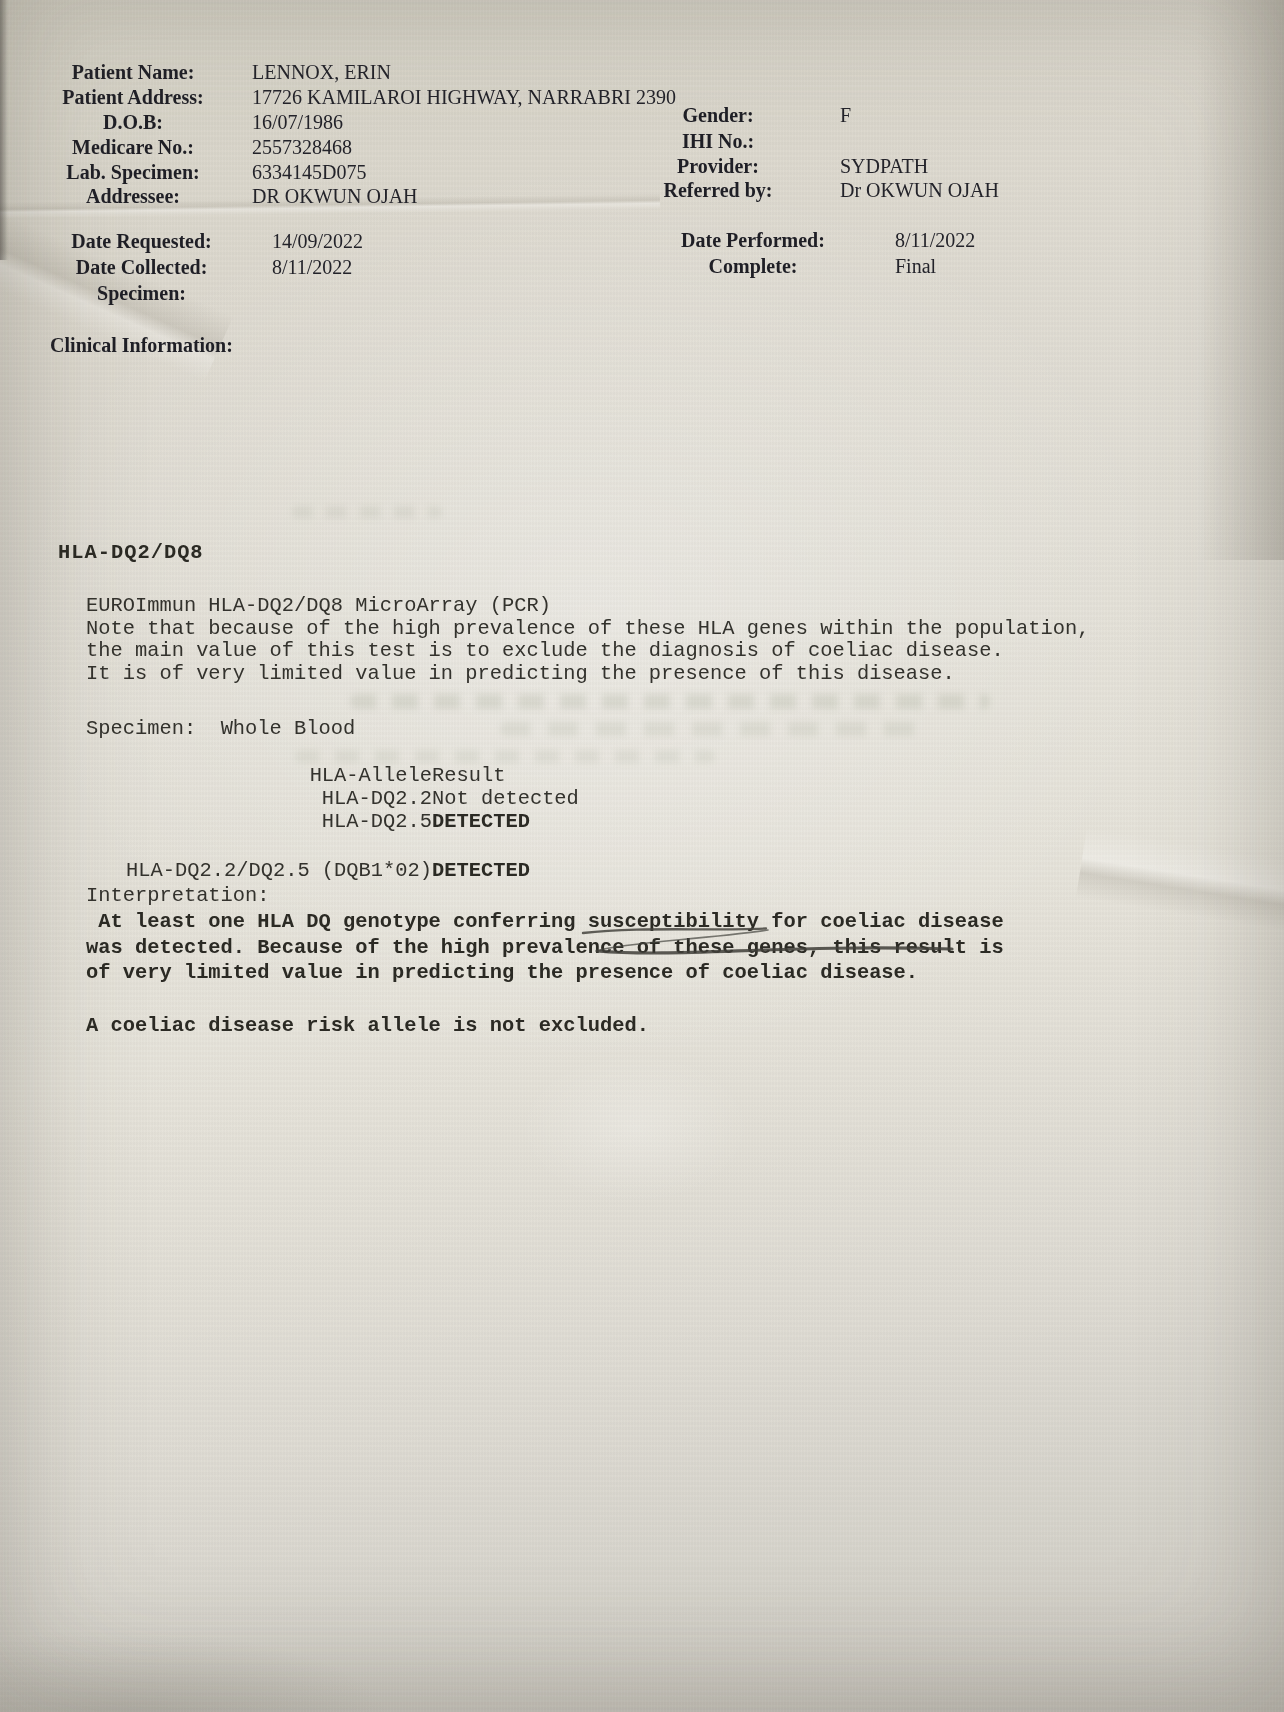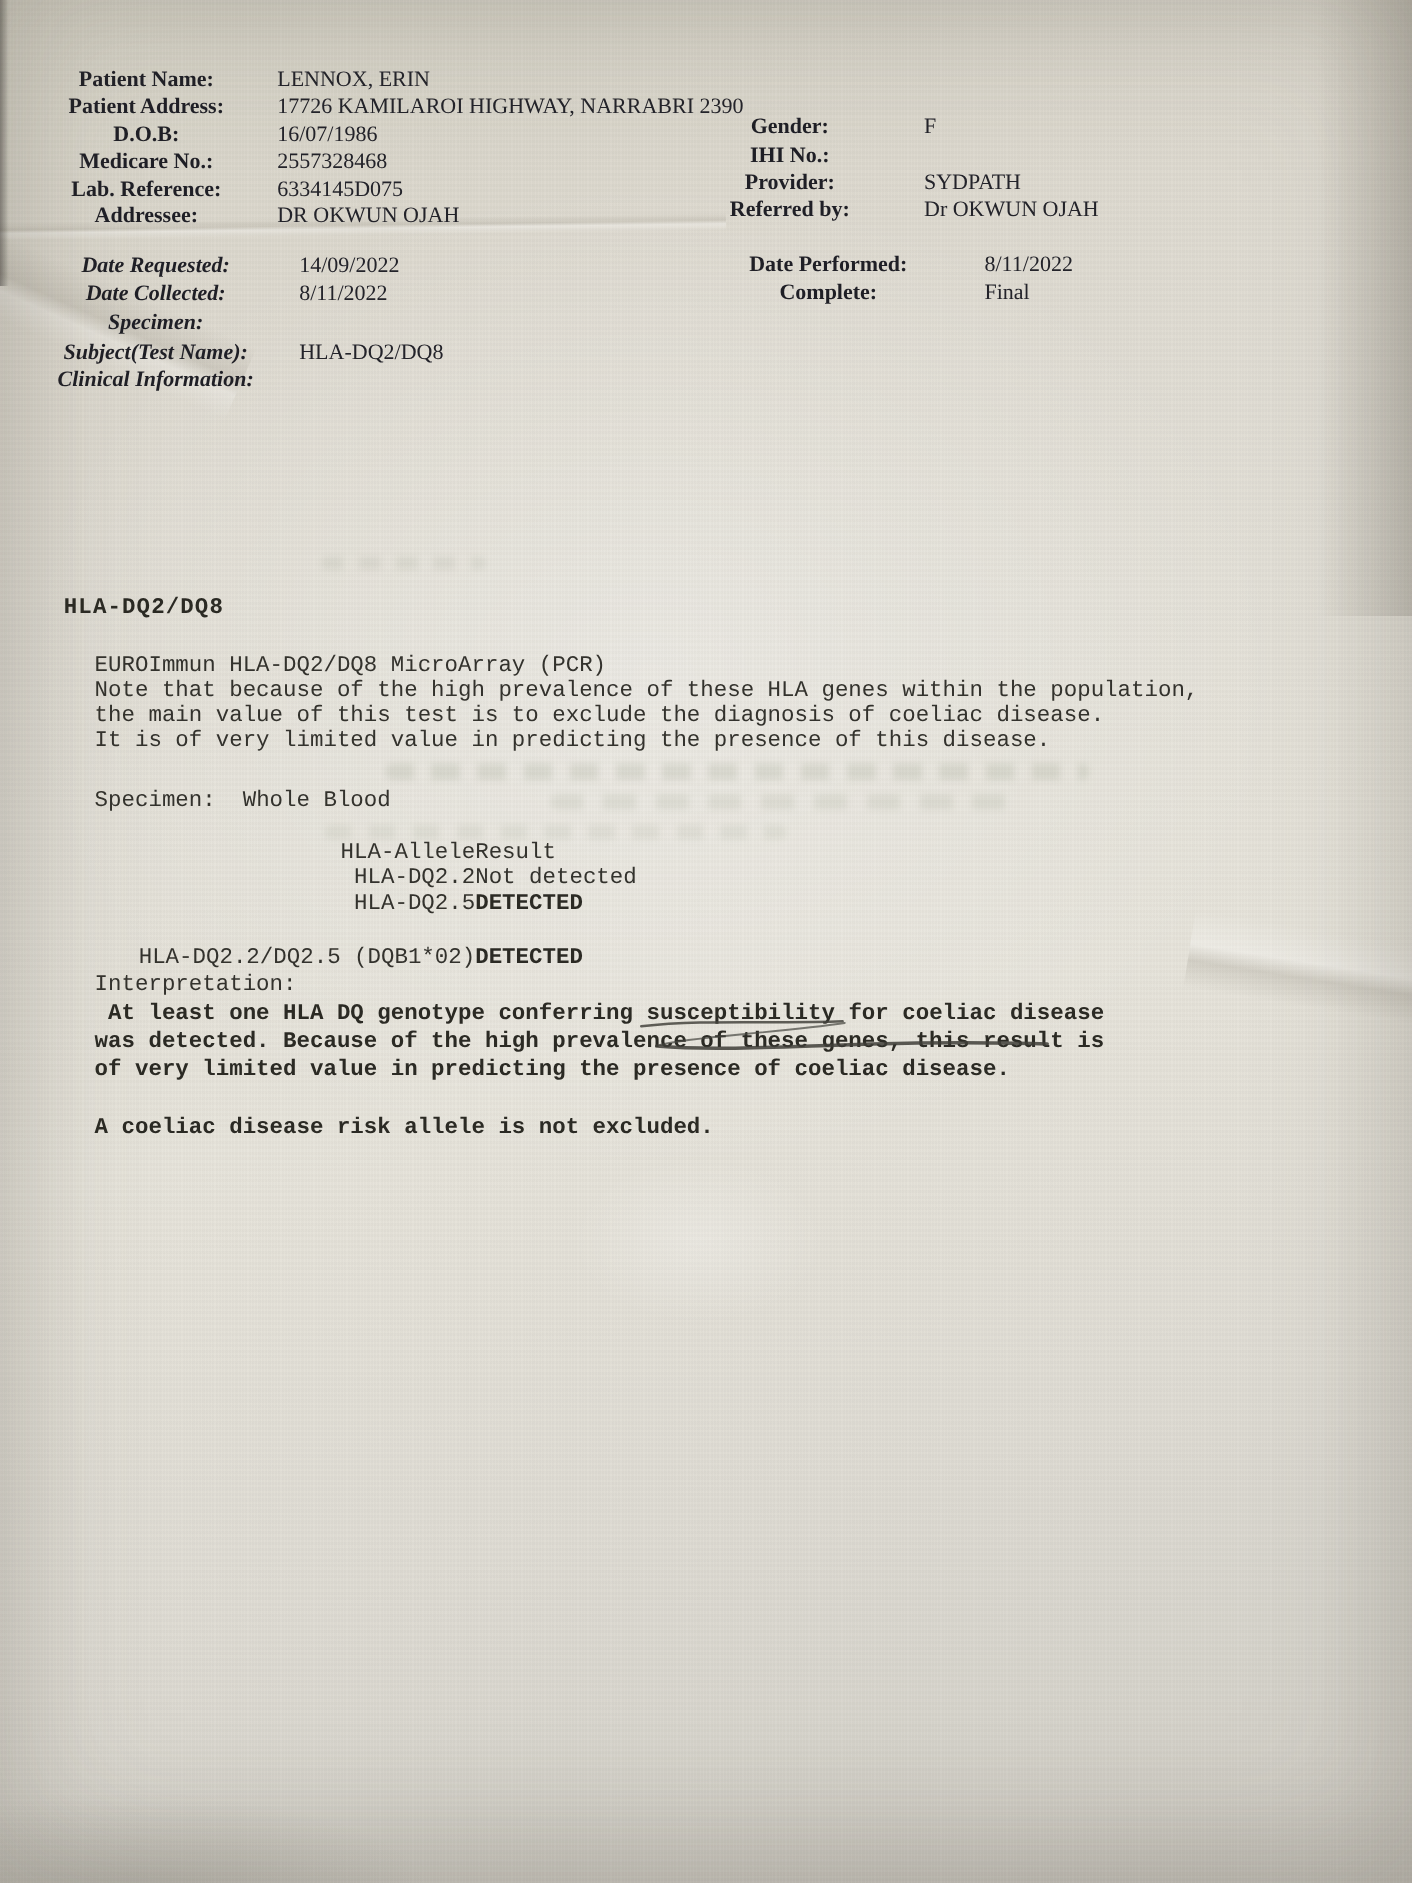--- a/index.html
+++ b/index.html
@@ -45,21 +45,21 @@
       background:repeating-linear-gradient(90deg, rgba(128,138,112,0.26) 0 24px, rgba(0,0,0,0) 24px 40px);}
   .b4{top:506px;left:292px;width:150px;height:12px;opacity:0.35;
       background:repeating-linear-gradient(90deg, rgba(120,128,108,0.28) 0 20px, rgba(0,0,0,0) 20px 34px);}
 
   
   .frow{position:absolute;white-space:pre;font-size:20px;line-height:25px;}
   .flabel{display:inline-block;text-align:center;font-weight:700;color:#1f1f26;}
   .fvalue{color:#23232a;text-align:right;}
   .pl .flabel{width:200px;}   .pl{left:33px;}   .pl .fvalue{margin-left:19px;}
   .pr .flabel{width:200px;}   .pr{left:618px;}  .pr .fvalue{margin-left:22px;}
-  .dl .flabel{width:217px;font-style:italic;}   .dl{left:33px;}   .dl .fvalue{margin-left:22px;}
+  .dl .flabel{width:217px;}   .dl{left:33px;}   .dl .fvalue{margin-left:22px;}
   .dr .flabel{width:230px;}   .dr{left:638px;}  .dr .fvalue{margin-left:27px;}
 
   
   .m{position:absolute;left:86px;white-space:pre;
      font-family:"Liberation Mono", monospace;font-size:20.4px;line-height:23px;color:#33322d;}
   .m.b{font-weight:700;color:#2b2a24;}
   .m.head{left:58px;font-weight:700;letter-spacing:1px;color:#2b2a24;}
   .al{display:inline-block;width:346px;text-align:right;}
   .ink-overlay{position:absolute;inset:0;pointer-events:none;}
 </style>
@@ -78,32 +78,31 @@
   <div class="crease c7"></div>
   <div class="bleed b1"></div>
   <div class="bleed b2"></div>
   <div class="bleed b3"></div>
   <div class="bleed b4"></div>
 
   <div class="frow pl" style="top:60px"><span class="flabel">Patient Name:</span><span class="fvalue">LENNOX, ERIN</span></div>
   <div class="frow pl" style="top:85px"><span class="flabel">Patient Address:</span><span class="fvalue">17726 KAMILAROI HIGHWAY, NARRABRI 2390</span></div>
   <div class="frow pl" style="top:110px"><span class="flabel">D.O.B:</span><span class="fvalue">16/07/1986</span></div>
   <div class="frow pl" style="top:135px"><span class="flabel">Medicare No.:</span><span class="fvalue">2557328468</span></div>
-  <div class="frow pl" style="top:160px"><span class="flabel">Lab. Reference:</span><span class="fvalue">6334145D075</span></div>
+  <div class="frow pl" style="top:160px"><span class="flabel">Lab. Specimen:</span><span class="fvalue">6334145D075</span></div>
   <div class="frow pl" style="top:184px"><span class="flabel">Addressee:</span><span class="fvalue">DR OKWUN OJAH</span></div>
 
   <div class="frow pr" style="top:103px"><span class="flabel">Gender:</span><span class="fvalue">F</span></div>
   <div class="frow pr" style="top:129px"><span class="flabel">IHI No.:</span><span class="fvalue"></span></div>
   <div class="frow pr" style="top:154px"><span class="flabel">Provider:</span><span class="fvalue">SYDPATH</span></div>
   <div class="frow pr" style="top:178px"><span class="flabel">Referred by:</span><span class="fvalue">Dr OKWUN OJAH</span></div>
 
   <div class="frow dl" style="top:229px"><span class="flabel">Date Requested:</span><span class="fvalue">14/09/2022</span></div>
   <div class="frow dl" style="top:255px"><span class="flabel">Date Collected:</span><span class="fvalue">8/11/2022</span></div>
   <div class="frow dl" style="top:281px"><span class="flabel">Specimen:</span><span class="fvalue"></span></div>
-  <div class="frow dl" style="top:308px"><span class="flabel">Subject(Test Name):</span><span class="fvalue">HLA-DQ2/DQ8</span></div>
   <div class="frow dl" style="top:333px"><span class="flabel">Clinical Information:</span><span class="fvalue"></span></div>
 
   <div class="frow dr" style="top:228px"><span class="flabel">Date Performed:</span><span class="fvalue">8/11/2022</span></div>
   <div class="frow dr" style="top:254px"><span class="flabel">Complete:</span><span class="fvalue">Final</span></div>
 
   <div class="m head" style="top:541px">HLA-DQ2/DQ8</div>
 
   <div class="m" style="top:594px">EUROImmun HLA-DQ2/DQ8 MicroArray (PCR)</div>
   <div class="m" style="top:639px">the main value of this test is to exclude the diagnosis of coeliac disease.</div>
   <div class="m" style="top:617px">Note that because of the high prevalence of these HLA genes within the population,</div>

